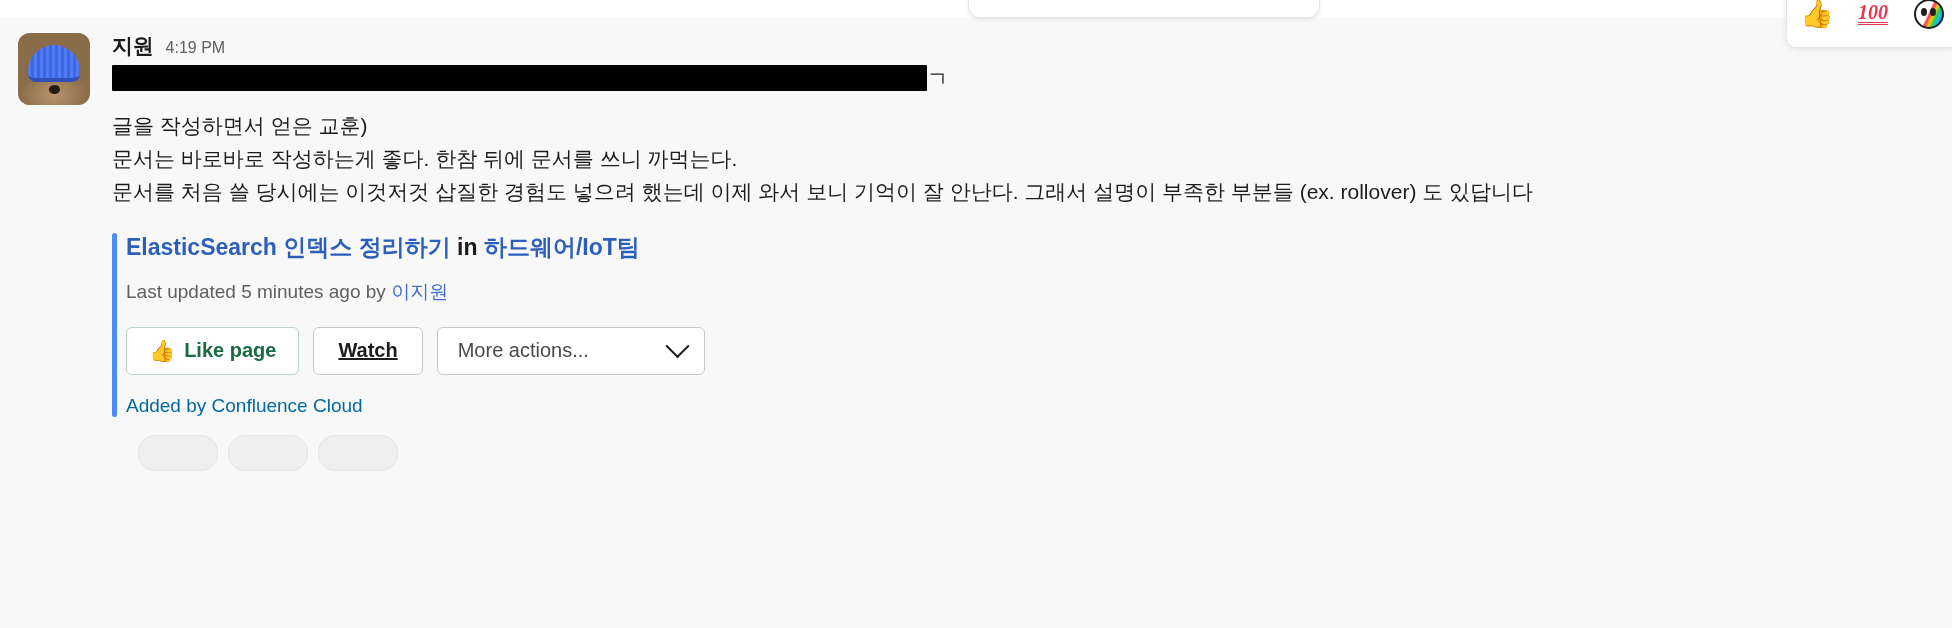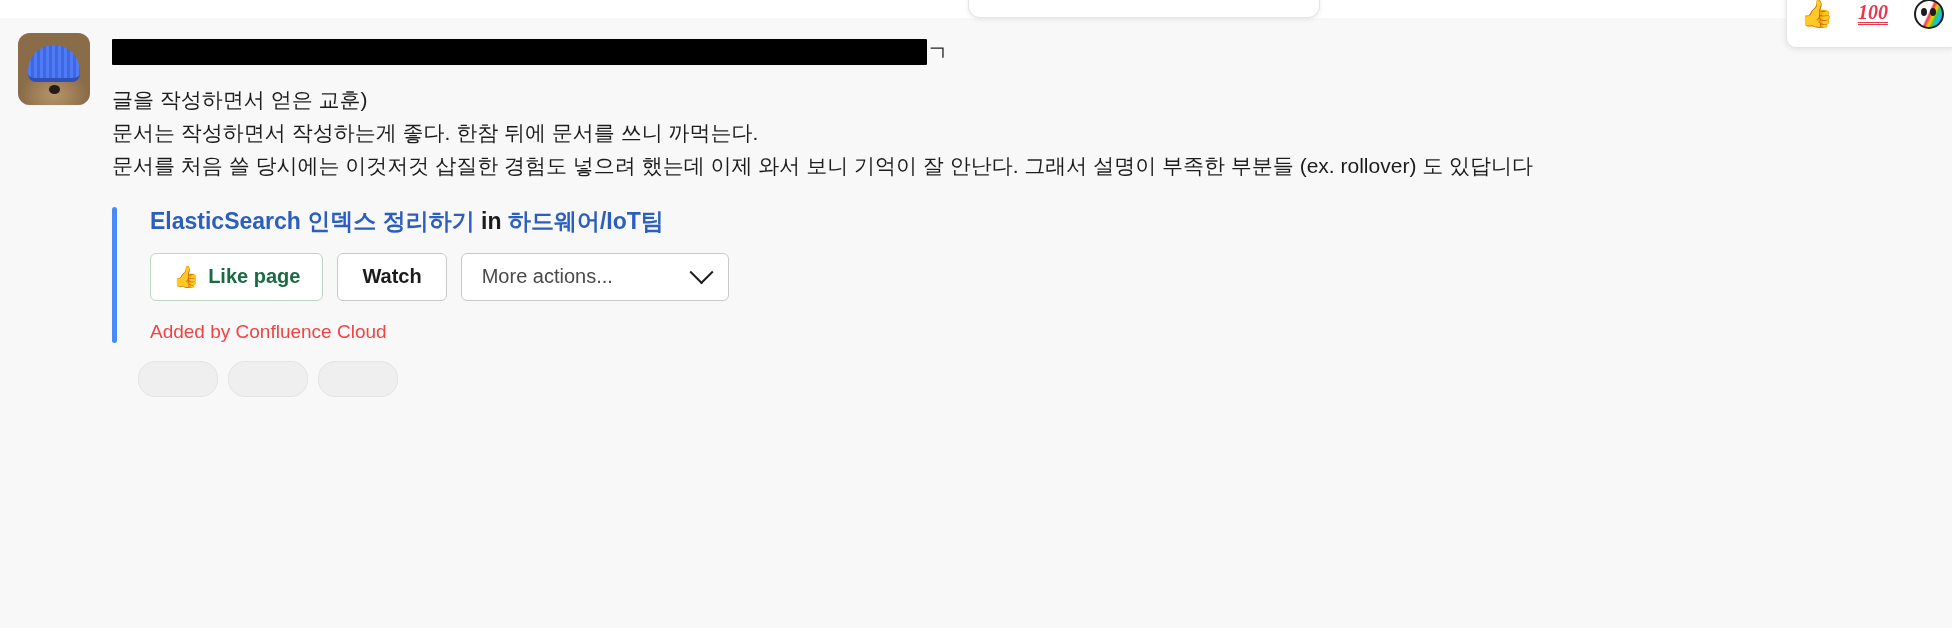--- a/index.html
+++ b/index.html
@@ -185,21 +185,21 @@
   }
   .redact-wide   { width: 815px; height: 26px; position: relative; top: -2px; }
   .redact-small  { width: 130px; height: 26px; position: relative; top: -2px; margin-right: 6px; }
   .redact-mid    { width: 88px;  height: 26px; position: relative; top: -2px; margin: 0 2px; }
   .tail-char     { letter-spacing: 0; }
 
   
   .unfurl {
     margin-top: 24px;
     position: relative;
-    padding-left: 38px;
+    padding-left: 14px;
   }
   .unfurl-bar {
     position: absolute;
     left: 0; top: 0; bottom: 0;
     width: 5px;
     border-radius: 3px;
     background: #4a8cf7;
   }
   .unfurl-title {
     font-size: 23px;
@@ -249,38 +249,38 @@
     padding: 0 20px;
     white-space: nowrap;
   }
   .btn-like {
     border-color: #bcd6c3;
     color: #1a6b43;
     gap: 9px;
     padding: 0 22px;
   }
   .btn-like .thumb { font-size: 21px; color: #f3b33d; }
-  .btn-watch { padding: 0 24px; }
+  .btn-watch { padding: 0 24px; text-decoration: underline; }
   .btn-select {
     width: 268px;
     justify-content: space-between;
     font-weight: 400;
     color: #4a4a4c;
     padding: 0 18px 0 20px;
   }
   .chev {
     width: 15px; height: 15px;
     border-right: 2.6px solid #1d1c1d;
     border-bottom: 2.6px solid #1d1c1d;
     transform: rotate(45deg) translate(-3px,-3px);
   }
 
   .unfurl-footer {
     font-size: 19px;
-    color: #ef4444;
+    color: #0369a1;
   }
 
   
   .reactions {
     margin-top: 18px;
     margin-left: 26px;
     display: flex;
     gap: 10px;
   }
   .reaction-pill {
@@ -312,45 +312,53 @@
 <div class="message-row">
 
   <div class="avatar">
     <div class="avatar-art"></div>
     <div class="avatar-beanie"></div>
     <div class="avatar-nose"></div>
   </div>
 
   <div class="msg-body">
 
+    <div class="msg-head">
+      <span class="msg-author">지원</span>
+      <span class="msg-time">4:19 PM</span>
+    </div>
 
     <div class="msg-text">
 
       <div class="msg-line">
         <span class="redact redact-wide"></span><span class="tail-char">ㄱ</span>
       </div>
 
 
 
       <div class="msg-line blank"></div>
 
       <div class="msg-line">글을 작성하면서 얻은 교훈)</div>
-      <div class="msg-line">문서는 작성하면서 작성하는게 좋다. 한참 뒤에 문서를 쓰니 까먹는다.</div>
+      <div class="msg-line">문서는 바로바로 작성하는게 좋다. 한참 뒤에 문서를 쓰니 까먹는다.</div>
       <div class="msg-line">문서를 처음 쓸 당시에는 이것저것 삽질한 경험도 넣으려 했는데 이제 와서 보니 기억이 잘 안난다. 그래서 설명이 부족한 부분들 (ex. rollover) 도 있답니다</div>
     </div>
 
     <div class="unfurl">
       <div class="unfurl-bar"></div>
 
       <div class="unfurl-title">
         <span class="link">ElasticSearch 인덱스 정리하기</span>
         <span class="sep">in</span>
         <span class="link">하드웨어/IoT팀</span>
       </div>
 
+      <div class="unfurl-meta">
+        <span>Last updated 5 minutes ago by</span>
+        <span class="user-link">이지원</span>
+      </div>
 
       <div class="unfurl-actions">
         <div class="btn btn-like">
           <span class="thumb">👍</span>
           <span>Like page</span>
         </div>
         <div class="btn btn-watch">
           <span>Watch</span>
         </div>
         <div class="btn btn-select">

